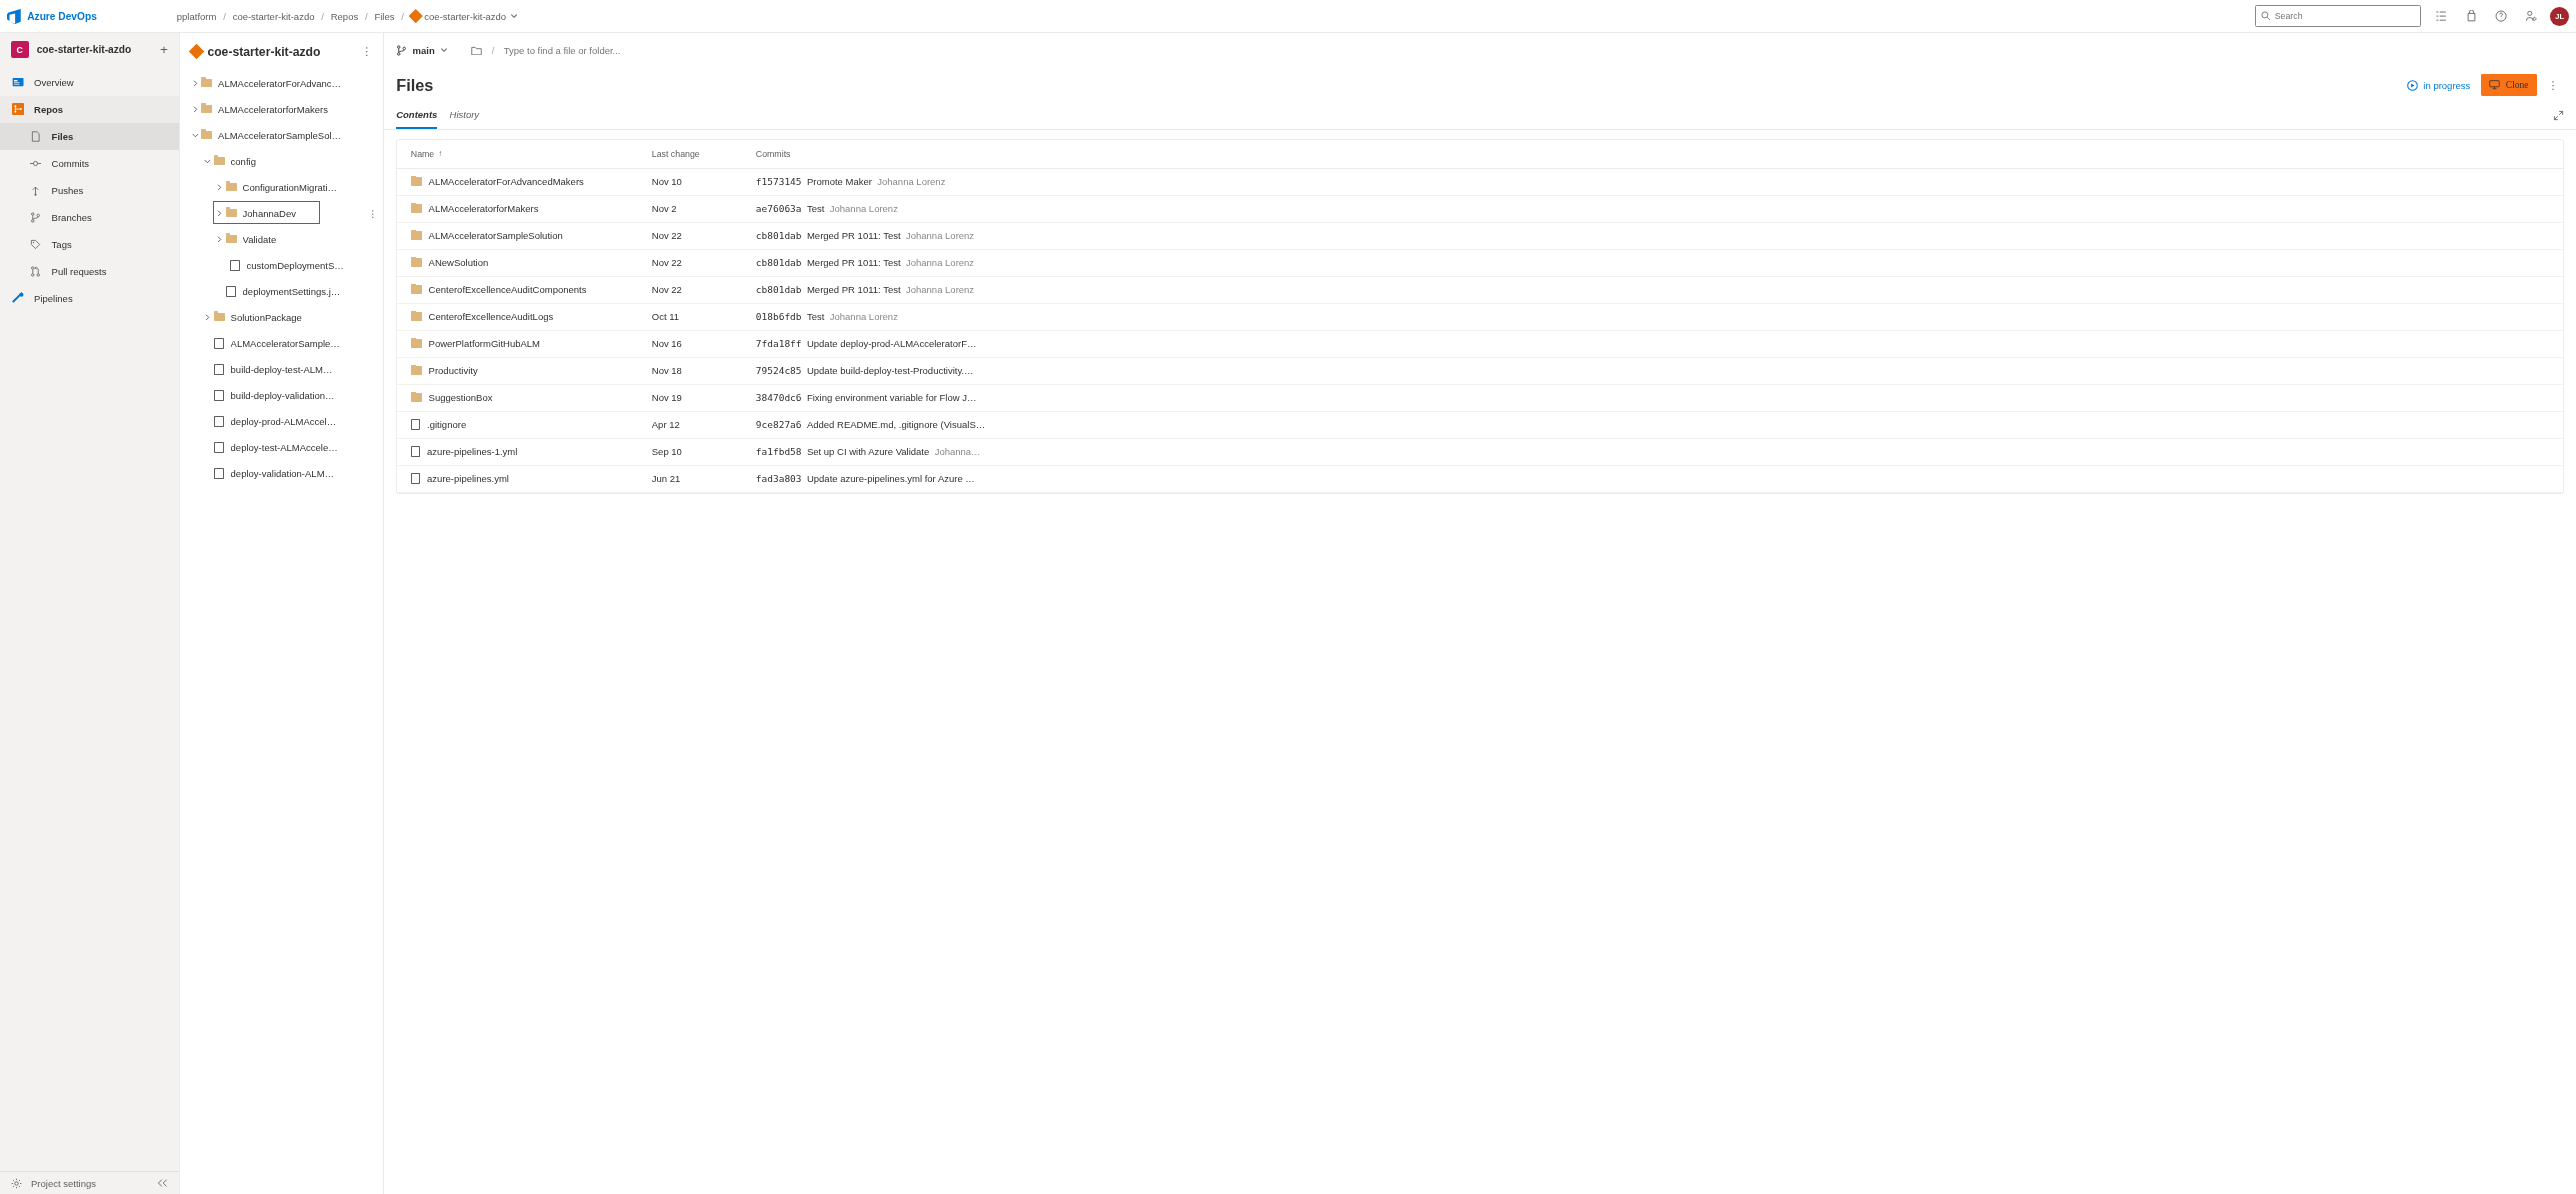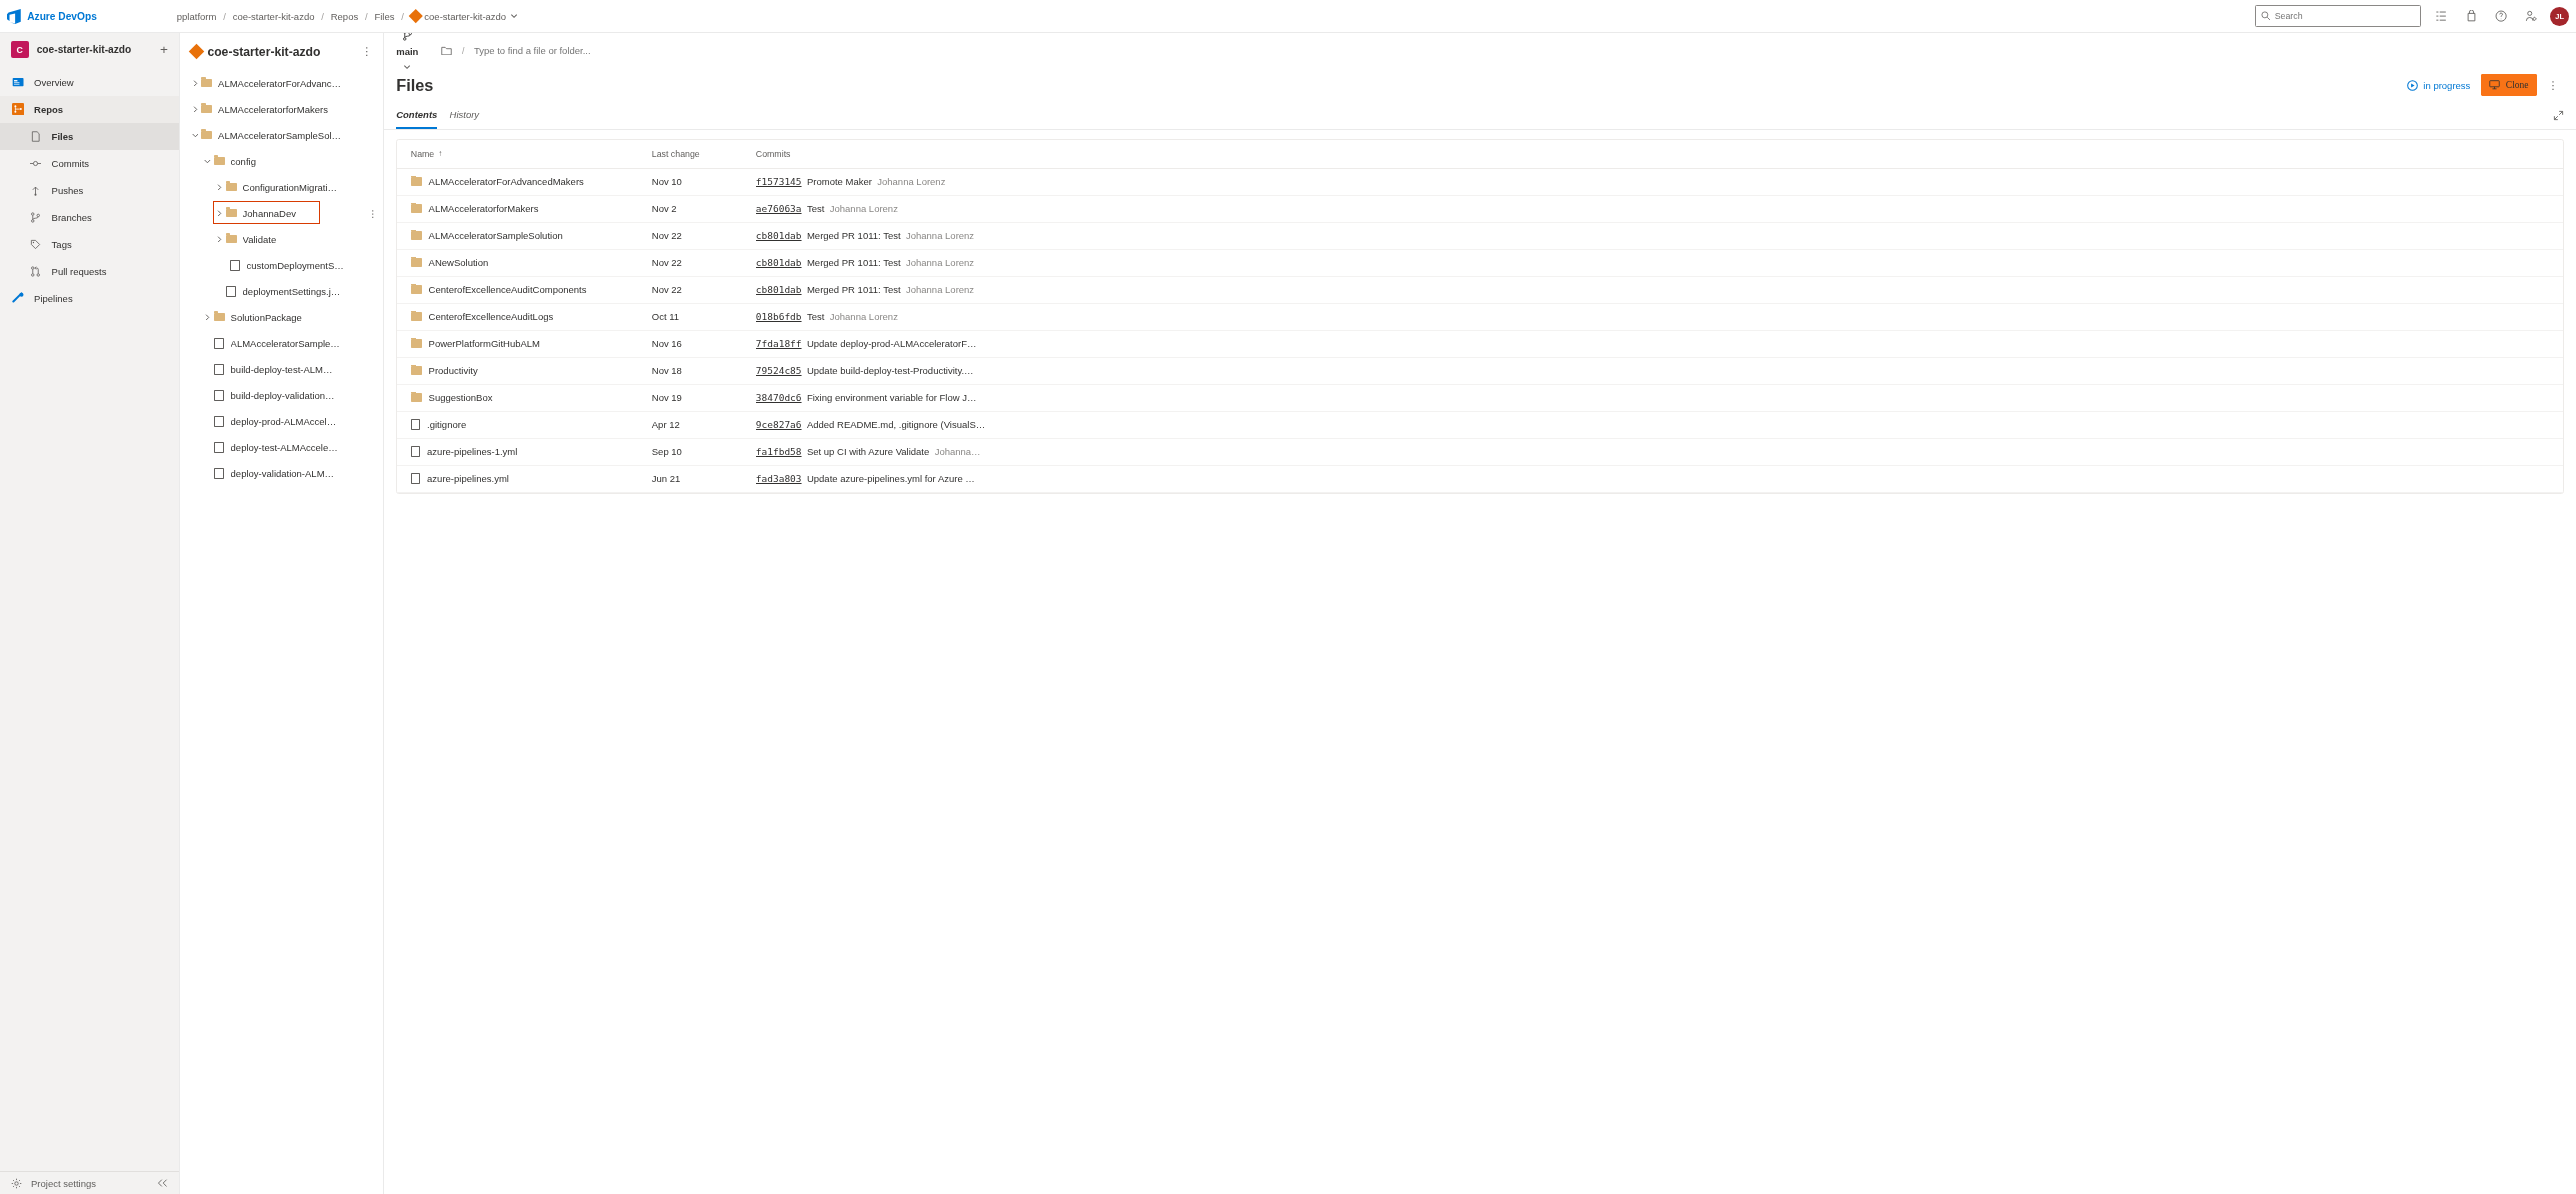--- a/index.html
+++ b/index.html
@@ -63,21 +63,21 @@
   .folder-icon::before { content: ""; position: absolute; top: -2px; left: 0; width: 4.8px; height: 2px; background: #dcb67a; border-radius: 0.7px 0.7px 0 0; }
   .file-icon { width: 9.5px; height: 11px; border: 1px solid #605e5c; border-radius: 0.7px; position: relative; }
   .tree-row .label { white-space: nowrap; overflow: hidden; text-overflow: ellipsis; flex: 1; }
   .tree-row.highlighted .row-inner { position: absolute; border: 1px solid #d83b01; pointer-events: none; }
   .tree-row .row-more { position: absolute; right: 5.4px; color: #605e5c; display: none; }
   .tree-row:hover .row-more, .tree-row.show-more .row-more { display: block; }
 
   
   .content-col { flex: 1; display: flex; flex-direction: column; overflow: hidden; }
   .content-toolbar { display: flex; align-items: center; height: 35px; padding: 0 12.2px; gap: 9.5px; }
-  .branch-picker { display: flex; align-items: center; gap: 5.4px; font-size: 9.5px; cursor: pointer; flex-direction: column; }
+  .branch-picker { display: flex; align-items: center; gap: 5.4px; font-size: 9.5px; cursor: pointer; }
   .path-sep { color: #a19f9d; font-size: 8.8px; }
   .path-input { border: none; outline: none; font-size: 9.5px; color: #605e5c; width: 176px; }
   .content-heading { display: flex; align-items: center; padding: 0 12.2px; height: 34px; }
   .content-title { font-size: 16.3px; font-weight: 600; flex: 1; }
   .progress-badge { display: flex; align-items: center; gap: 5.4px; color: #0078d4; font-size: 9.5px; margin-right: 11px; cursor: pointer; }
   .clone-btn { display: flex; align-items: center; gap: 5.4px; background: #f97316; height: 22px; padding: 0 8.1px; border-radius: 1.4px; cursor: pointer; font-size: 9.5px; font-family: Liberation Serif, serif; }
   .kebab { font-size: 11px; color: #605e5c; cursor: pointer; padding: 0 5.4px; margin-left: 5.4px; }
   .tabs-row { display: flex; align-items: center; padding: 0 12.2px; border-bottom: 0.7px solid #eaeaea; font-style: italic; }
   .tab { padding: 6.8px 0; margin-right: 12.2px; font-size: 9.5px; cursor: pointer; color: #605e5c; border-bottom: 2px solid transparent; }
   .tab.active { color: #323130; font-weight: 600; border-bottom-color: #0078d4; }
@@ -86,21 +86,21 @@
   .file-table { flex: 1; overflow-y: auto; padding: 9.5px 12.2px; }
   .table { width: 100%; border: 0.7px solid #edebe9; border-radius: 2.7px; }
   .thdr { display: flex; align-items: center; height: 28.5px; padding: 0 13.6px; font-size: 8.8px; color: #605e5c; border-bottom: 0.7px solid #edebe9; }
   .thdr .col-name { flex: 0 0 241px; display: flex; align-items: center; gap: 4.1px; }
   .thdr .col-date { flex: 0 0 104px; }
   .thdr .col-commit { flex: 1; }
   .trow { display: flex; align-items: center; height: 27px; padding: 0 13.6px; font-size: 9.5px; border-bottom: 0.7px solid #f3f2f1; cursor: pointer; }
   .trow .col-name { flex: 0 0 241px; display: flex; align-items: center; gap: 6.8px; white-space: nowrap; overflow: hidden; text-overflow: ellipsis; }
   .trow .col-date { flex: 0 0 104px; color: #323130; }
   .trow .col-commit { flex: 1; display: flex; align-items: center; gap: 5.4px; white-space: nowrap; overflow: hidden; text-overflow: ellipsis; }
-  .commit-hash { font-family: Consolas, monospace; text-decoration: underline; color: #323130; }
+  .commit-hash { font-family: Consolas, monospace; color: #323130; }
   .commit-msg { }
   .commit-author { color: #8a8886; }
   .sort-arrow { font-size: 8.1px; }
   .file-doc-icon { width: 9.5px; height: 11px; border: 1px solid #605e5c; border-radius: 0.7px; }
 
   svg { display: block; }
 </style>
 </head>
 <body>
 

